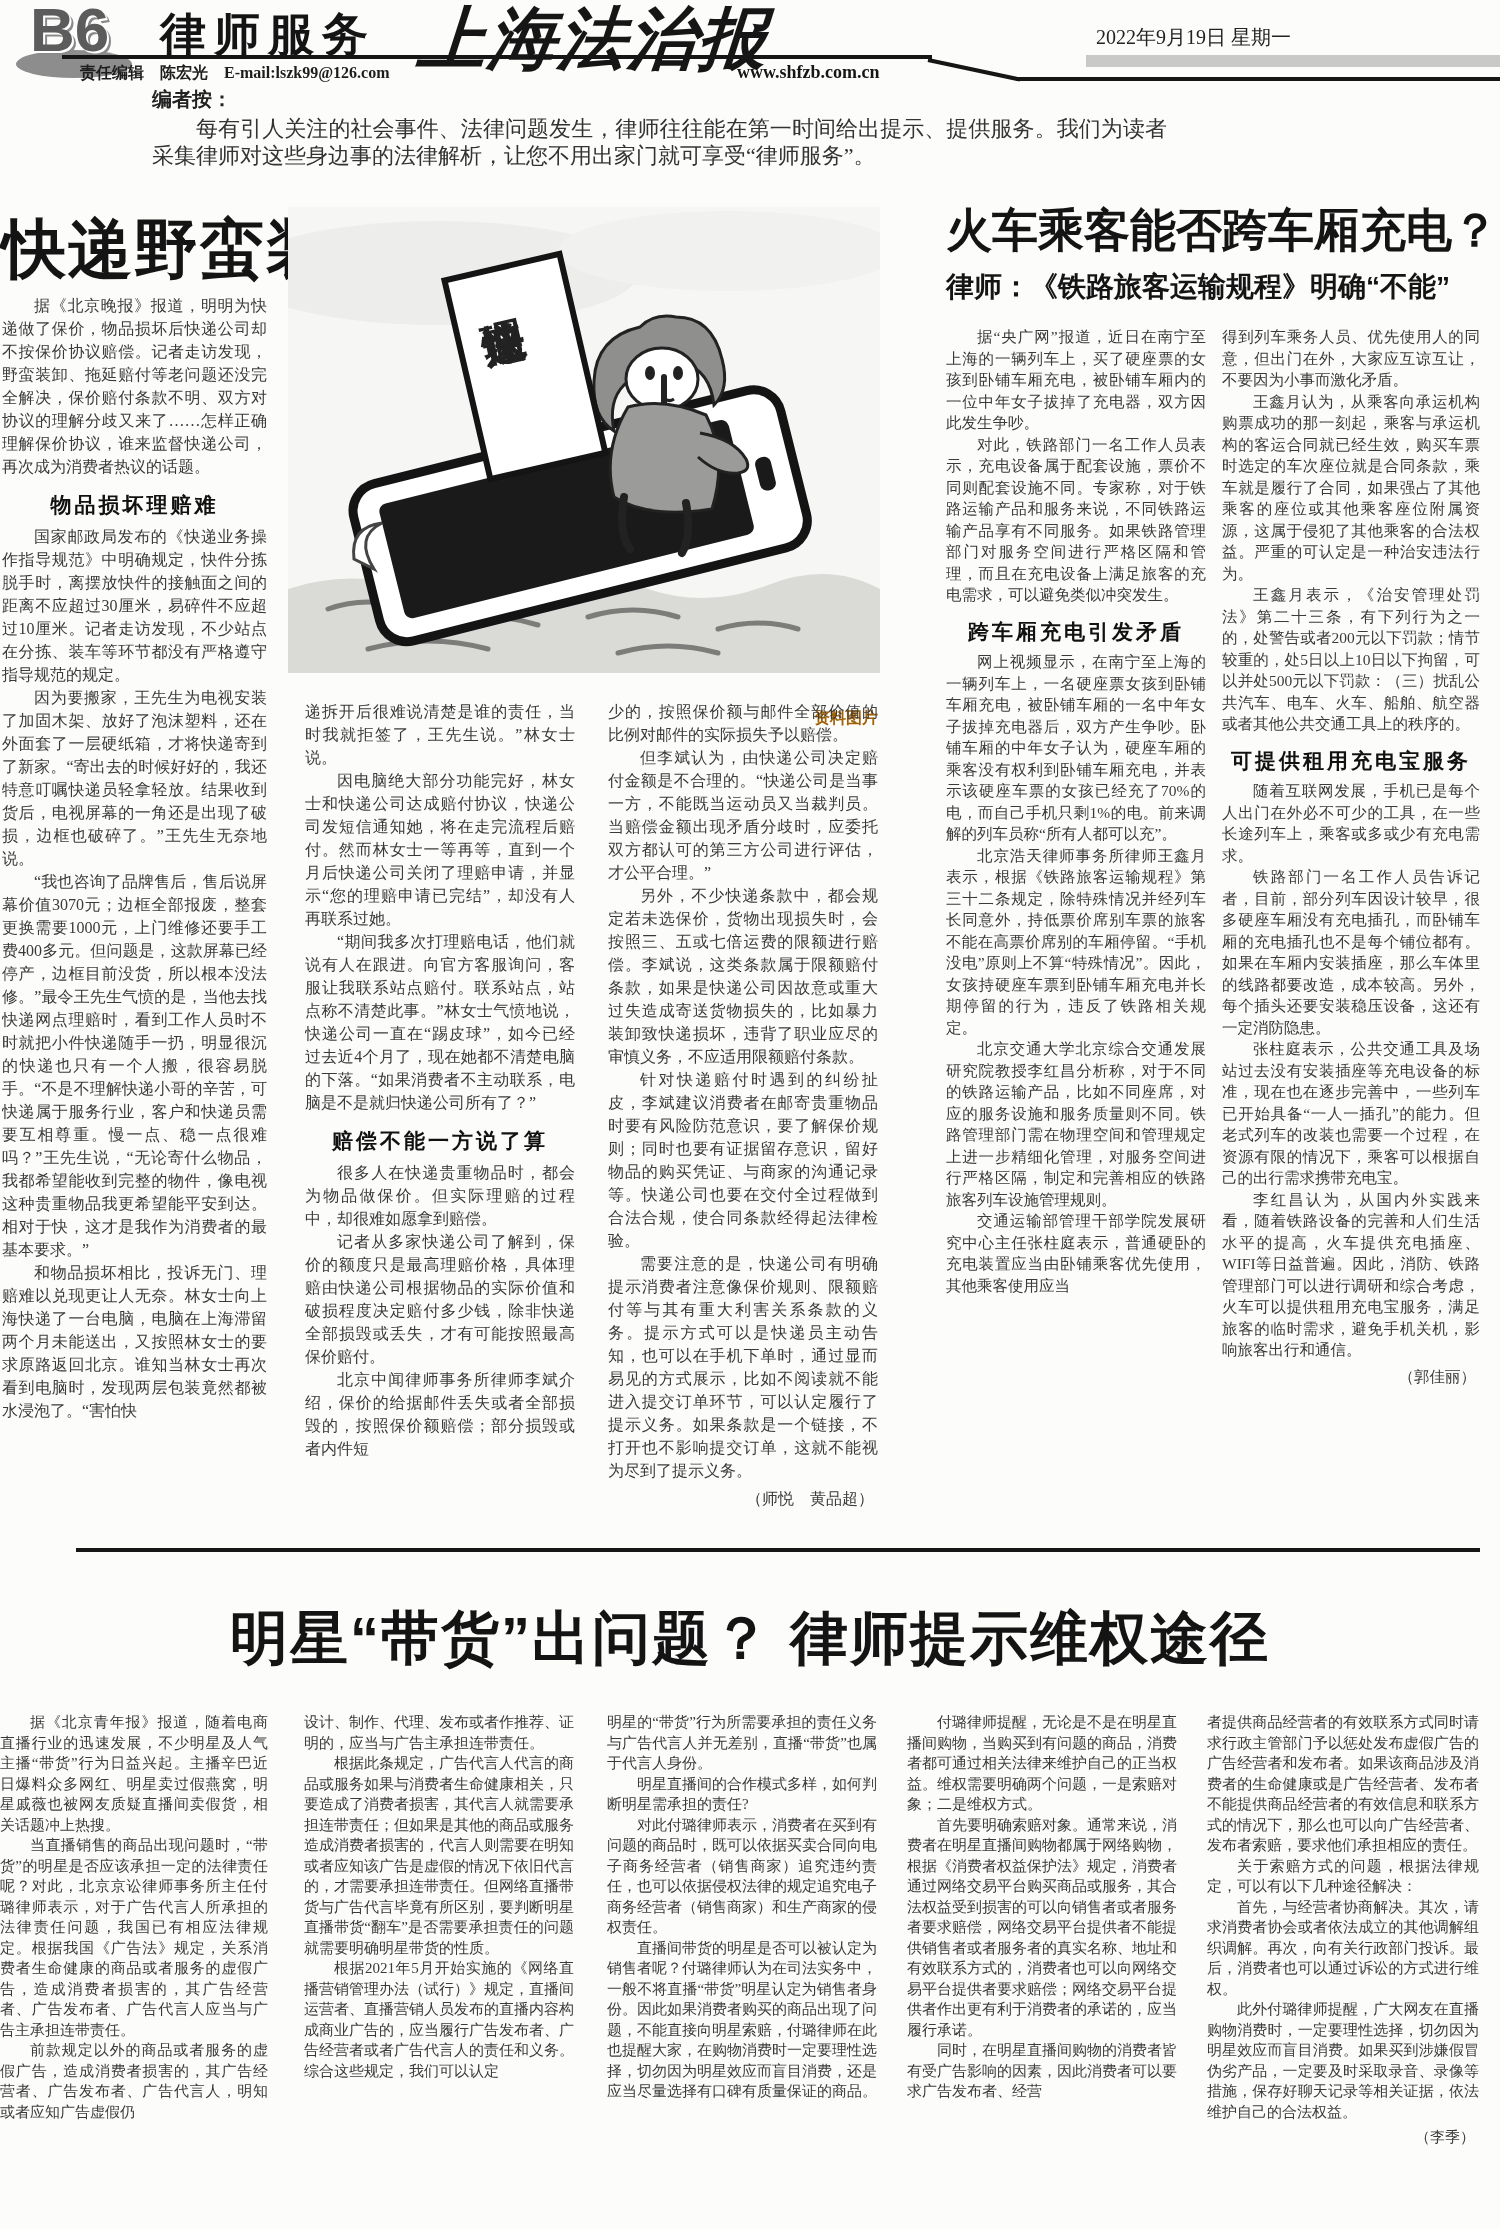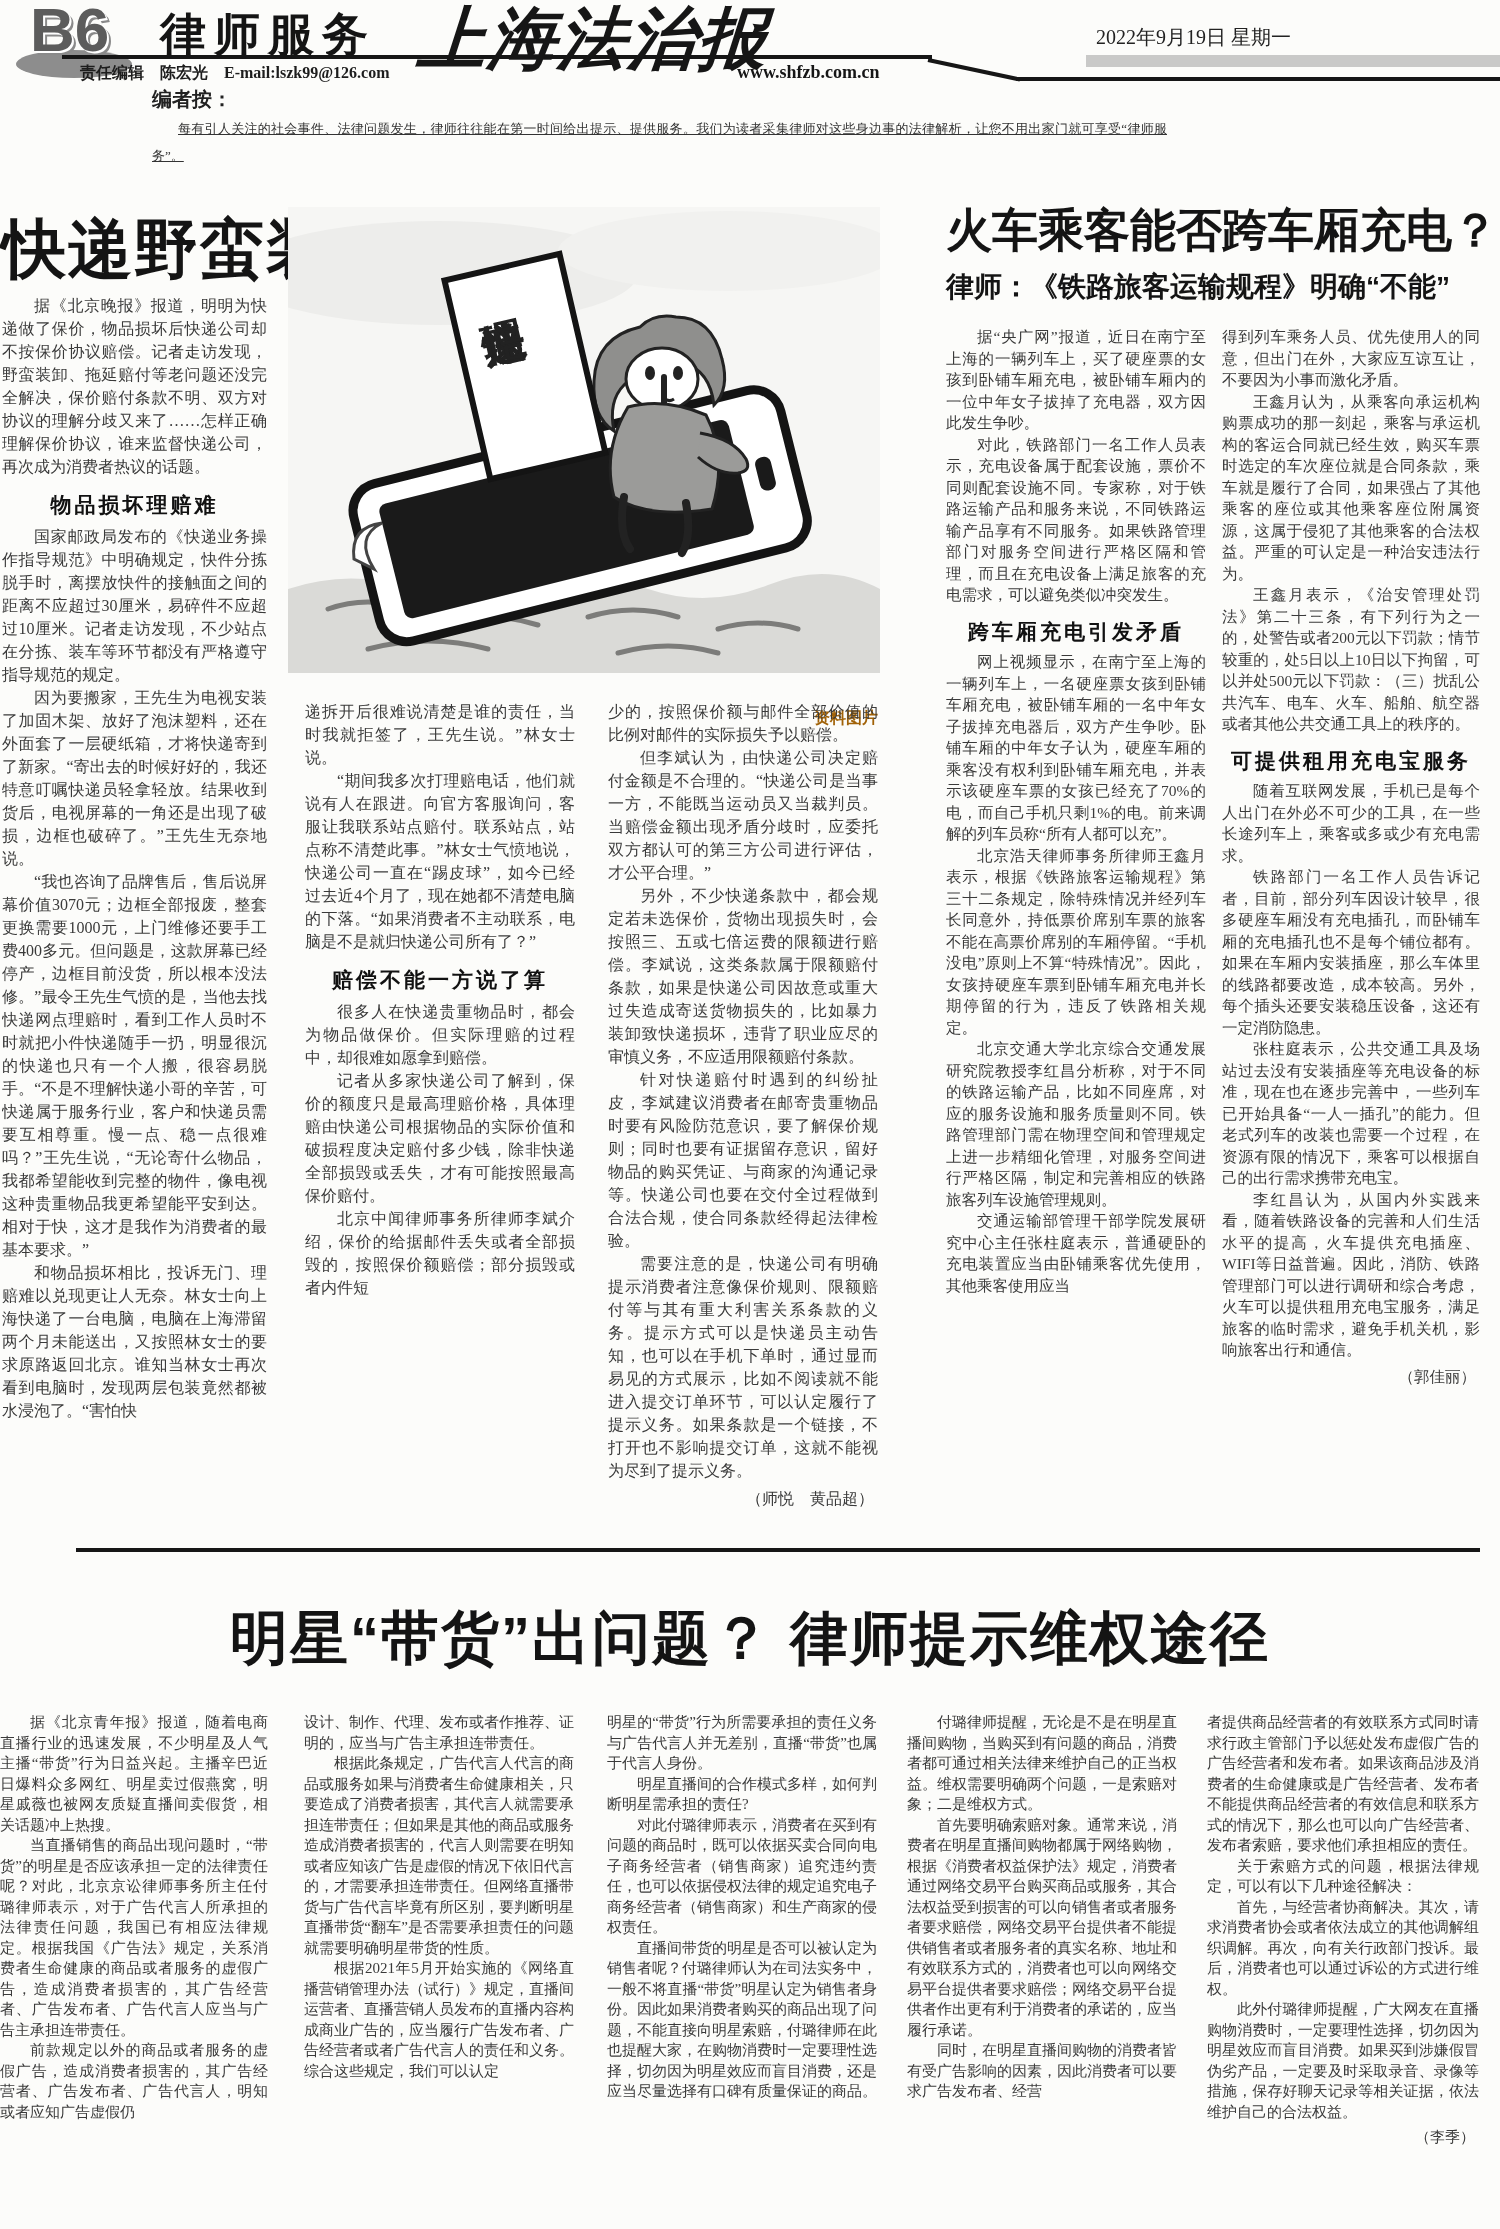--- a/index.html
+++ b/index.html
@@ -17,21 +17,21 @@
   .rule-right{left:1016px;top:77px;width:484px;height:4px;background:#161616;}
   .gray-bar{left:1086px;top:55px;width:414px;height:12px;background:#c9c9c8;}
   .credit{left:80px;top:63px;font-size:16px;font-weight:bold;color:#1d1d1d;}
   .masthead{left:418px;top:-6px;font-size:68px;font-weight:bold;font-style:italic;letter-spacing:2px;
             color:#161616;transform:skewX(-4deg);}
   .website{left:737px;top:62px;font-size:18px;font-weight:bold;color:#161616;}
   .date{left:1096px;top:24px;font-size:20px;color:#222;}
   
   .ednote{left:152px;top:86px;width:1015px;}
   .ednote-label{font-size:20px;font-weight:bold;color:#222;}
-  .ednote-text{font-size:13px;line-height:27px;text-indent:2em;margin:2px 0 0 0;color:#333;text-align:justify;text-decoration:underline;}
+  .ednote-text{font-size:22px;line-height:27px;text-indent:2em;margin:2px 0 0 0;color:#333;text-align:justify;}
   
   .headline{font-family:"Liberation Sans","DejaVu Sans",sans-serif;font-weight:bold;color:#141414;}
   .exp-headline{left:2px;top:206px;width:648px;font-size:64px;letter-spacing:2px;}
   .illu{left:288px;top:207px;width:592px;height:466px;background:#f6f6f4;}
   .caption{left:660px;top:676px;width:218px;text-align:right;font-size:16px;font-weight:bold;color:#a16207;margin-top:32px;}
   .col{position:absolute;text-align:justify;color:#3a3a3a;overflow:hidden;}
   .col p{margin:0;text-indent:2em;}
   .col p.cont{text-indent:0;}
   .col p.sub{font-family:"Liberation Sans","DejaVu Sans",sans-serif;font-weight:bold;color:#111;
              text-align:center;text-indent:0;margin:15px 0 9px 0;font-size:21px;letter-spacing:3px;}
@@ -117,20 +117,21 @@
   <div id="exp-c1" class="col">
       <p>据《北京晚报》报道，明明为快递做了保价，物品损坏后快递公司却不按保价协议赔偿。记者走访发现，野蛮装卸、拖延赔付等老问题还没完全解决，保价赔付条款不明、双方对协议的理解分歧又来了……怎样正确理解保价协议，谁来监督快递公司，再次成为消费者热议的话题。</p>
       <p class="sub">物品损坏理赔难</p>
       <p>国家邮政局发布的《快递业务操作指导规范》中明确规定，快件分拣脱手时，离摆放快件的接触面之间的距离不应超过30厘米，易碎件不应超过10厘米。记者走访发现，不少站点在分拣、装车等环节都没有严格遵守指导规范的规定。</p>
       <p>因为要搬家，王先生为电视安装了加固木架、放好了泡沫塑料，还在外面套了一层硬纸箱，才将快递寄到了新家。“寄出去的时候好好的，我还特意叮嘱快递员轻拿轻放。结果收到货后，电视屏幕的一角还是出现了破损，边框也破碎了。”王先生无奈地说。</p>
       <p>“我也咨询了品牌售后，售后说屏幕价值3070元；边框全部报废，整套更换需要1000元，上门维修还要手工费400多元。但问题是，这款屏幕已经停产，边框目前没货，所以根本没法修。”最令王先生气愤的是，当他去找快递网点理赔时，看到工作人员时不时就把小件快递随手一扔，明显很沉的快递也只有一个人搬，很容易脱手。“不是不理解快递小哥的辛苦，可快递属于服务行业，客户和快递员需要互相尊重。慢一点、稳一点很难吗？”王先生说，“无论寄什么物品，我都希望能收到完整的物件，像电视这种贵重物品我更希望能平安到达。相对于快，这才是我作为消费者的最基本要求。”</p>
       <p>和物品损坏相比，投诉无门、理赔难以兑现更让人无奈。林女士向上海快递了一台电脑，电脑在上海滞留两个月未能送出，又按照林女士的要求原路返回北京。谁知当林女士再次看到电脑时，发现两层包装竟然都被水浸泡了。“害怕快</p>
     </div>
   <div id="exp-c2" class="col">
       <p class="cont">递拆开后很难说清楚是谁的责任，当时我就拒签了，王先生说。”林女士说。</p>
+      <p>因电脑绝大部分功能完好，林女士和快递公司达成赔付协议，快递公司发短信通知她，将在走完流程后赔付。然而林女士一等再等，直到一个月后快递公司关闭了理赔申请，并显示“您的理赔申请已完结”，却没有人再联系过她。</p>
       <p>“期间我多次打理赔电话，他们就说有人在跟进。向官方客服询问，客服让我联系站点赔付。联系站点，站点称不清楚此事。”林女士气愤地说，快递公司一直在“踢皮球”，如今已经过去近4个月了，现在她都不清楚电脑的下落。“如果消费者不主动联系，电脑是不是就归快递公司所有了？”</p>
       <p class="sub">赔偿不能一方说了算</p>
       <p>很多人在快递贵重物品时，都会为物品做保价。但实际理赔的过程中，却很难如愿拿到赔偿。</p>
       <p>记者从多家快递公司了解到，保价的额度只是最高理赔价格，具体理赔由快递公司根据物品的实际价值和破损程度决定赔付多少钱，除非快递全部损毁或丢失，才有可能按照最高保价赔付。</p>
       <p>北京中闻律师事务所律师李斌介绍，保价的给据邮件丢失或者全部损毁的，按照保价额赔偿；部分损毁或者内件短</p>
     </div>
   <div id="exp-c3" class="col">
       <p class="cont">少的，按照保价额与邮件全部价值的比例对邮件的实际损失予以赔偿。</p>
       <p>但李斌认为，由快递公司决定赔付金额是不合理的。“快递公司是当事一方，不能既当运动员又当裁判员。当赔偿金额出现矛盾分歧时，应委托双方都认可的第三方公司进行评估，才公平合理。”</p>
       <p>另外，不少快递条款中，都会规定若未选保价，货物出现损失时，会按照三、五或七倍运费的限额进行赔偿。李斌说，这类条款属于限额赔付条款，如果是快递公司因故意或重大过失造成寄送货物损失的，比如暴力装卸致快递损坏，违背了职业应尽的审慎义务，不应适用限额赔付条款。</p>

